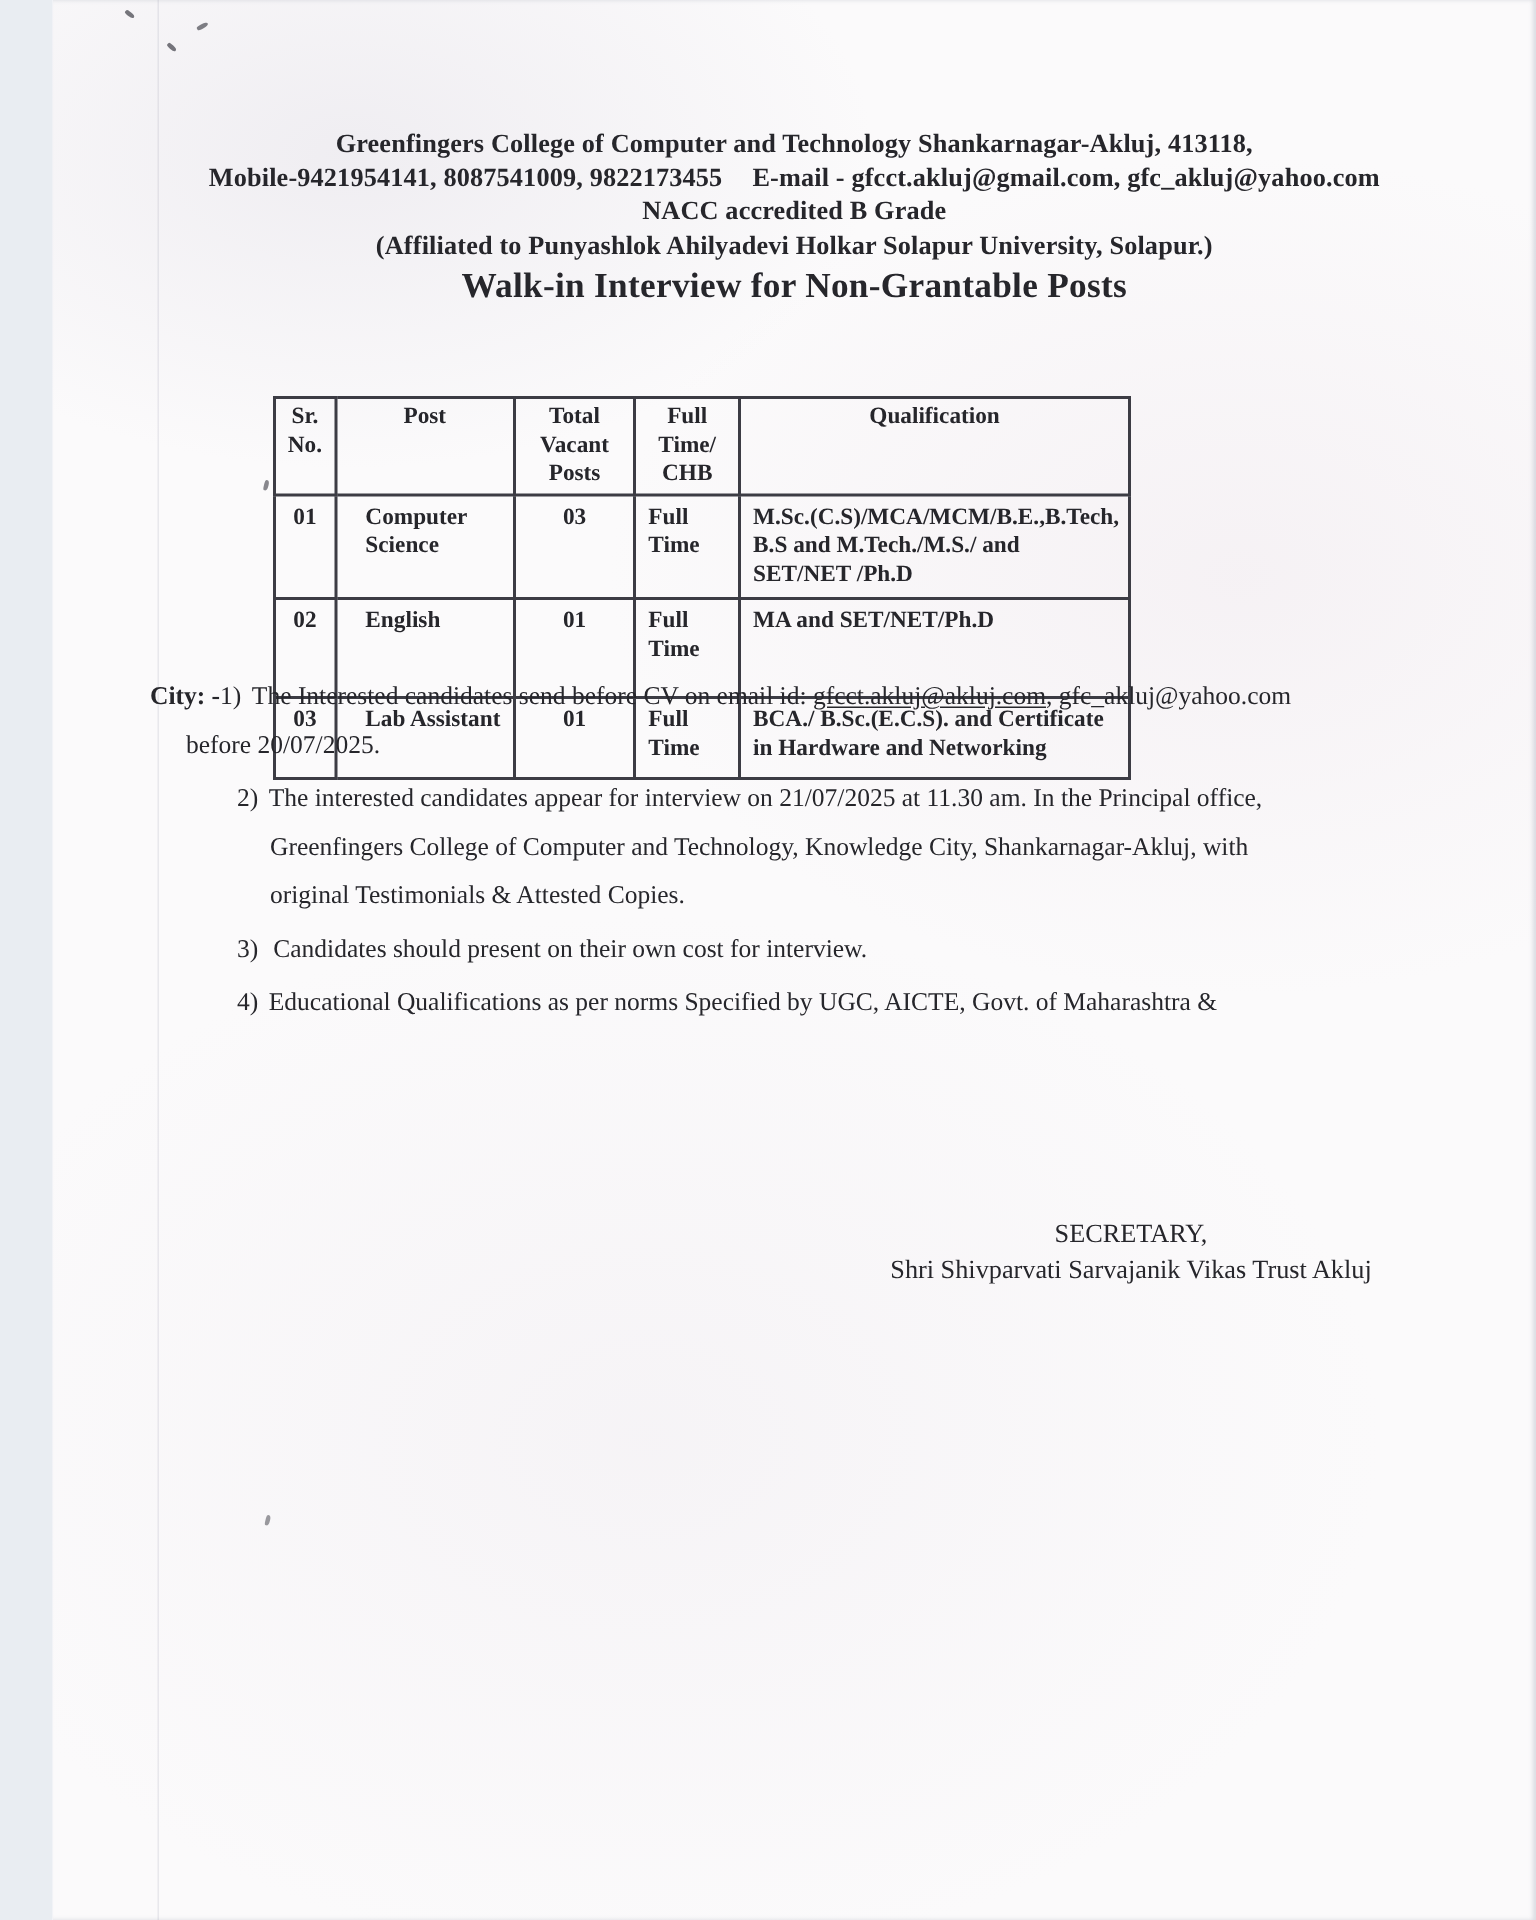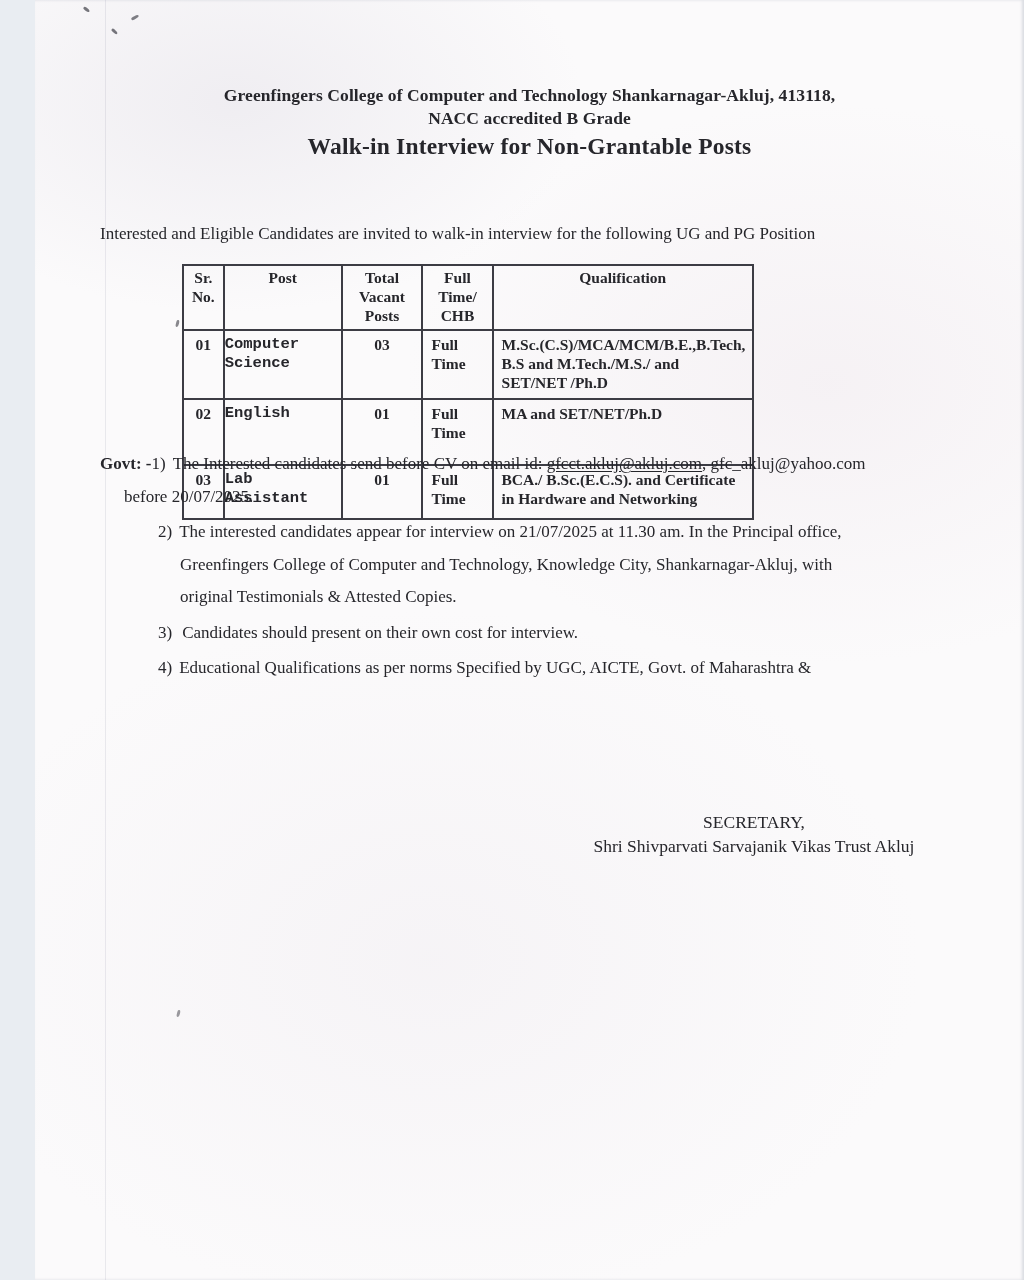--- a/index.html
+++ b/index.html
@@ -49,21 +49,21 @@
     vertical-align: top;
     line-height: 19px;
   }
   table.vacancy th { white-space: pre-line; text-align: center; padding: 2px 4px 4px; }
   .col-sr { width: 49px; }
   .col-post { width: 148px; }
   .col-vacant { width: 107px; }
   .col-type { width: 93px; }
   .col-qual { width: 301px; }
   td.c-sr { text-align: center; padding: 4px 2px; }
-  td.c-post { padding: 4px 4px 4px 0; font-family: Liberation Mono, monospace; }
+  td.c-post { padding: 4px 4px 4px 19px; }
   td.c-vacant { text-align: center; padding: 4px 2px; }
   td.c-type { padding: 4px 2px 4px 8px; }
   td.c-qual { padding: 4px 6px 6px 8px; }
   tr.r-pad td { padding-bottom: 22px; }
   tr.r-pad2 td { padding-bottom: 10px; }
 
   .notes { position: absolute; left: 65px; top: 448px; width: 890px; font-size: 17px; }
   .notes .nline { line-height: 32.5px; white-space: nowrap; }
   .note-label { font-weight: bold; }
   .u { text-decoration: underline; text-underline-offset: 2px; }
@@ -82,25 +82,26 @@
 <div class="page">
   <div class="fold-line"></div>
   <div class="ink-speck speck-a"></div>
   <div class="ink-speck speck-b"></div>
   <div class="ink-speck speck-c"></div>
   <div class="ink-speck speck-d"></div>
   <div class="ink-speck speck-e"></div>
 
   <div class="header-block">
     <div class="hline">Greenfingers College of Computer and Technology Shankarnagar-Akluj, 413118,</div>
+    <div class="hline"><span>Mobile-9421954141, 8087541009, 9822173455</span><span class="contact-gap"></span><span>E-mail - gfcct.akluj@gmail.com, gfc_akluj@yahoo.com</span></div>
     <div class="hline">NACC accredited B Grade</div>
+    <div class="hline">(Affiliated to Punyashlok Ahilyadevi Holkar Solapur University, Solapur.)</div>
     <div class="notice-title">Walk-in Interview for Non-Grantable Posts</div>
   </div>
 
-  <div class="intro-line">Interested and Eligible Candidates are invited to walk-in interview for the following UG and PG Position</div>
 
   <table class="vacancy">
     <colgroup>
       <col class="col-sr">
         <col class="col-post">
         <col class="col-vacant">
         <col class="col-type">
         <col class="col-qual">
     </colgroup>
     <thead>
@@ -134,21 +135,21 @@
         <td class="c-sr">03</td>
         <td class="c-post">Lab Assistant</td>
         <td class="c-vacant">01</td>
         <td class="c-type">Full Time</td>
         <td class="c-qual">BCA./ B.Sc.(E.C.S). and Certificate in Hardware and Networking</td>
       </tr>
     </tbody>
   </table>
 
   <div class="notes">
-    <div class="nline"><span class="note-label">Govt: -</span><span>1)</span><span class="num-gap"></span><span>The Interested candidates send before CV on email id: </span><span class="u">gfcct.akluj@akluj.com</span><span>, gfc_akluj@yahoo.com</span></div>
+    <div class="nline"><span class="note-label">City: -</span><span>1)</span><span class="num-gap"></span><span>The Interested candidates send before CV on email id: </span><span class="u">gfcct.akluj@akluj.com</span><span>, gfc_akluj@yahoo.com</span></div>
     <div class="nline ind-1">before 20/07/2025.</div>
     <div class="nline ind-num gap-before"><span>2)</span><span class="num-gap"></span><span>The interested candidates appear for interview on 21/07/2025 at 11.30 am. In the Principal office,</span></div>
     <div class="nline ind-cont">Greenfingers College of Computer and Technology, Knowledge City, Shankarnagar-Akluj, with</div>
     <div class="nline ind-cont">original Testimonials &amp; Attested Copies.</div>
     <div class="nline ind-num gap-before"><span>3)</span><span class="num-gap-wide"></span><span>Candidates should present on their own cost for interview.</span></div>
     <div class="nline ind-num gap-before"><span>4)</span><span class="num-gap"></span><span>Educational Qualifications as per norms Specified by UGC, AICTE, Govt. of Maharashtra &amp;</span></div>
   </div>
 
   <div class="signature">
     <div>SECRETARY,</div>

